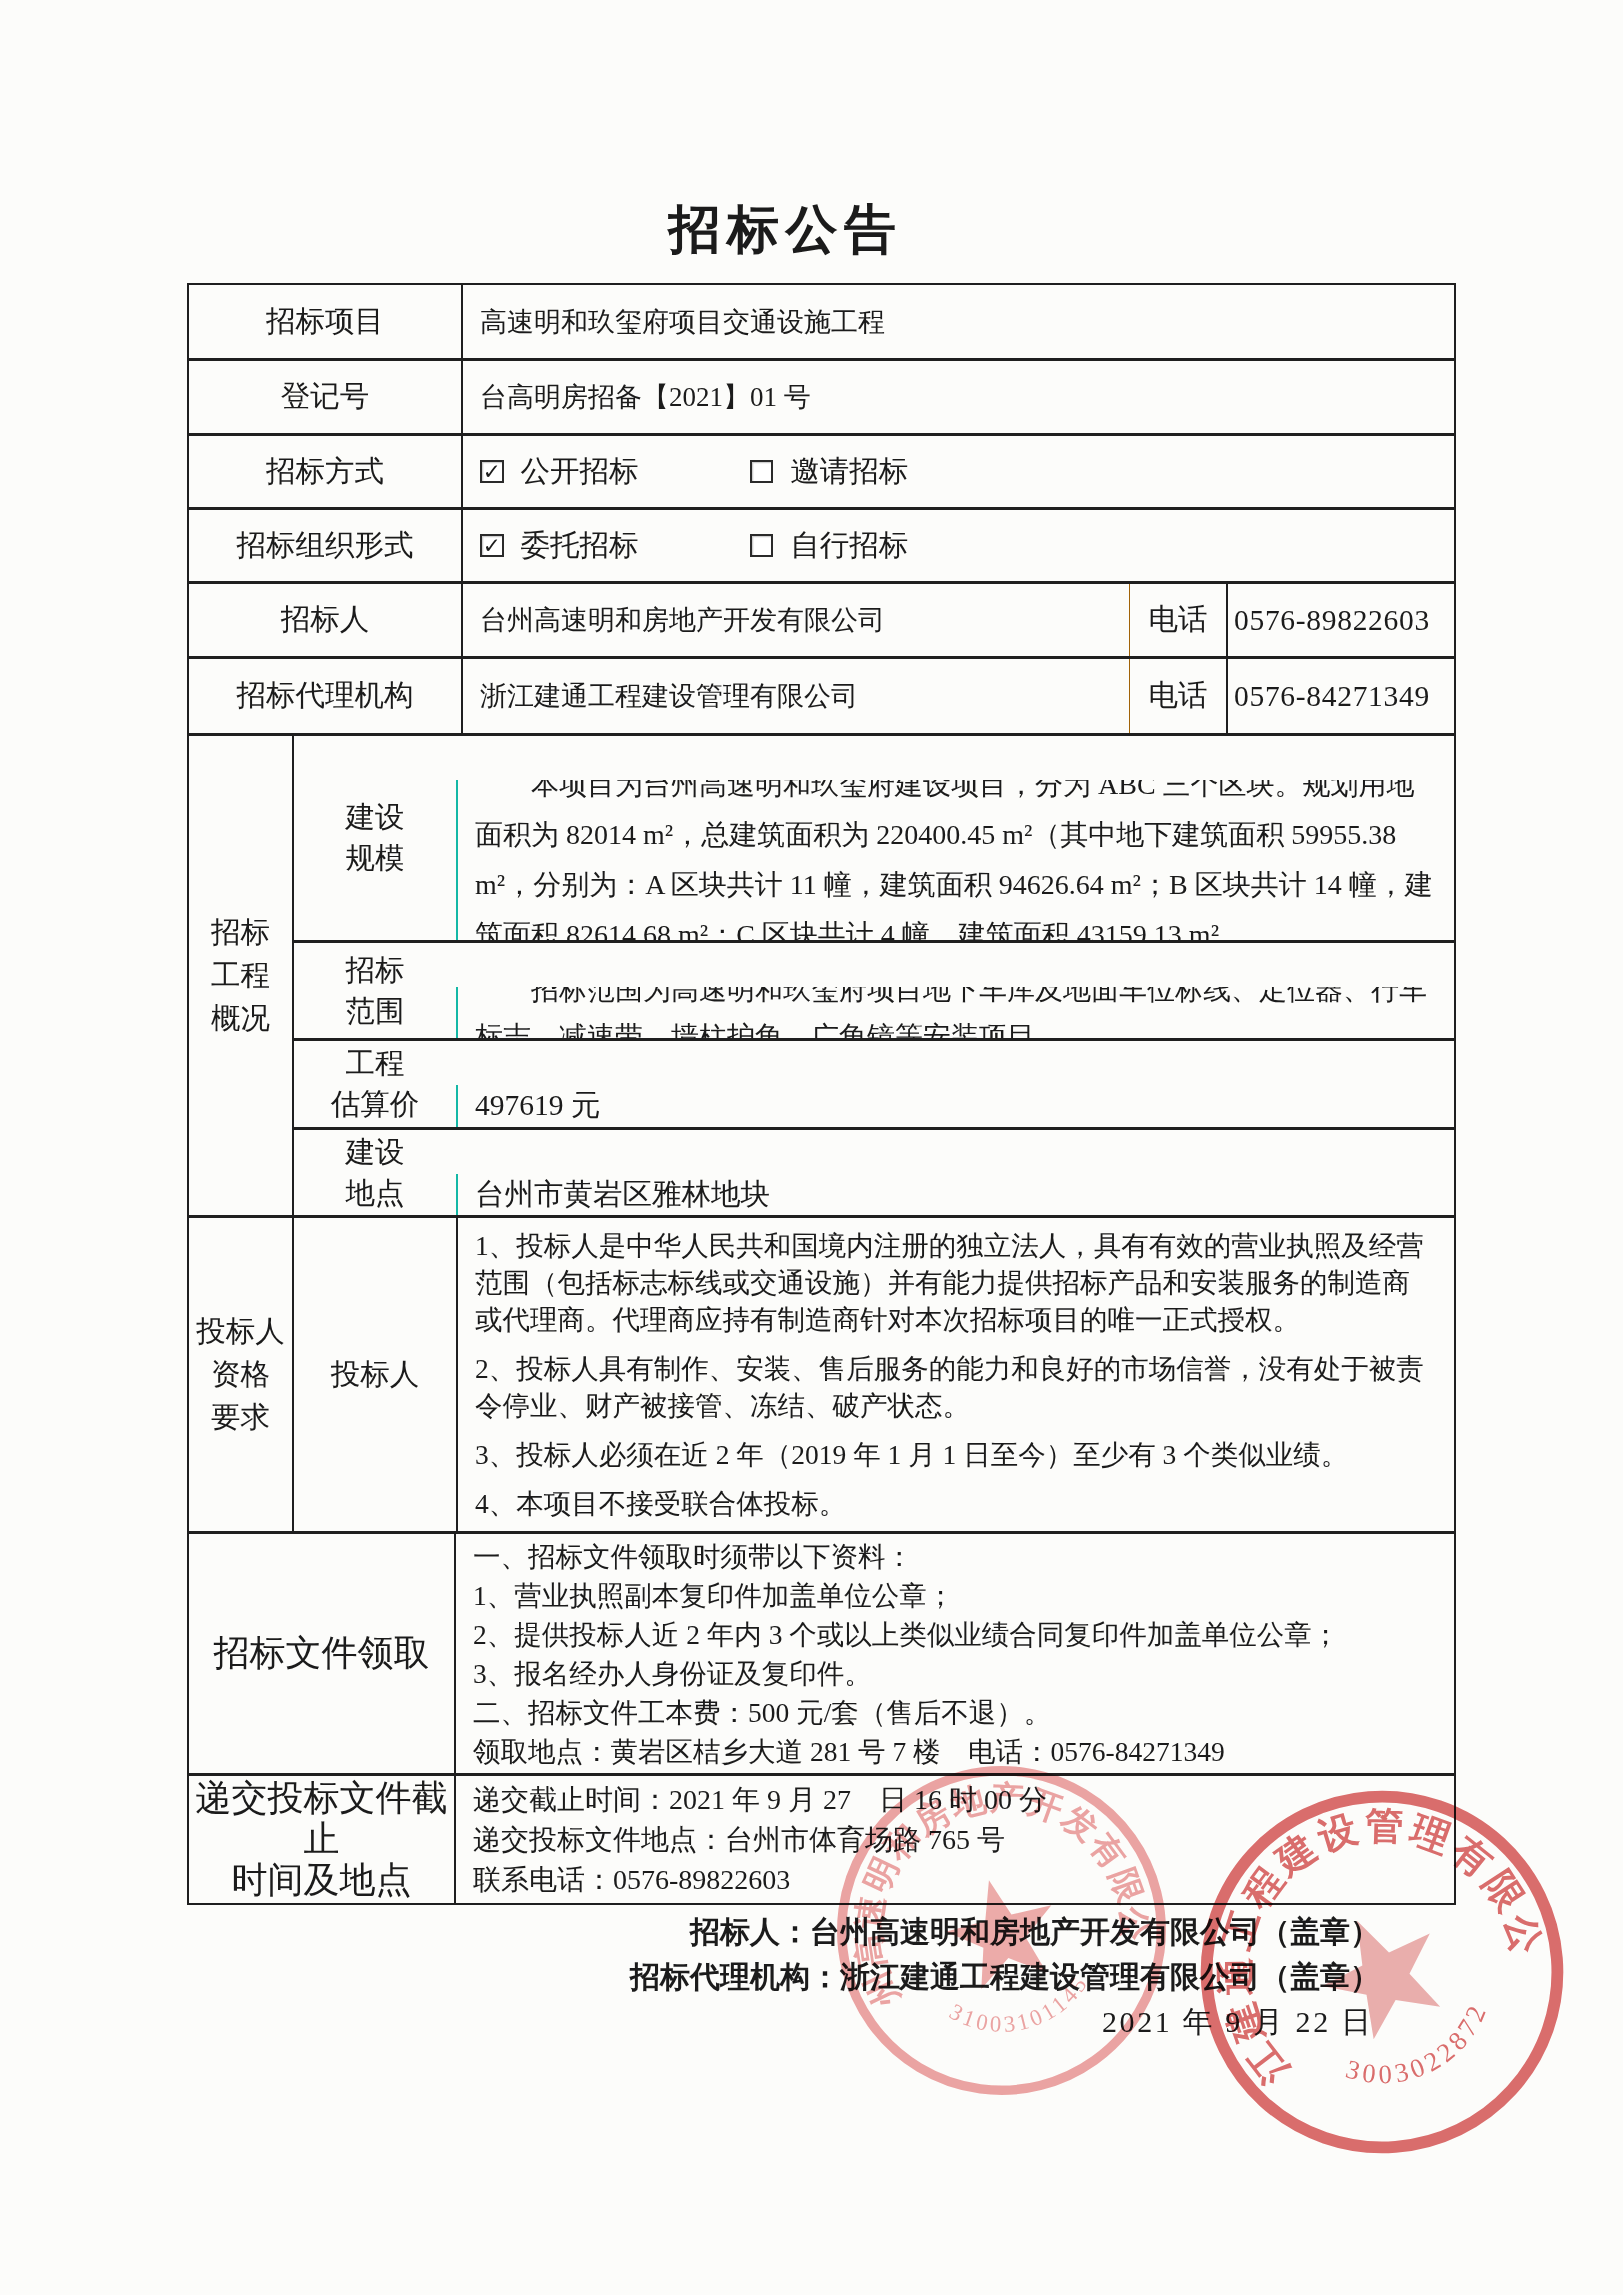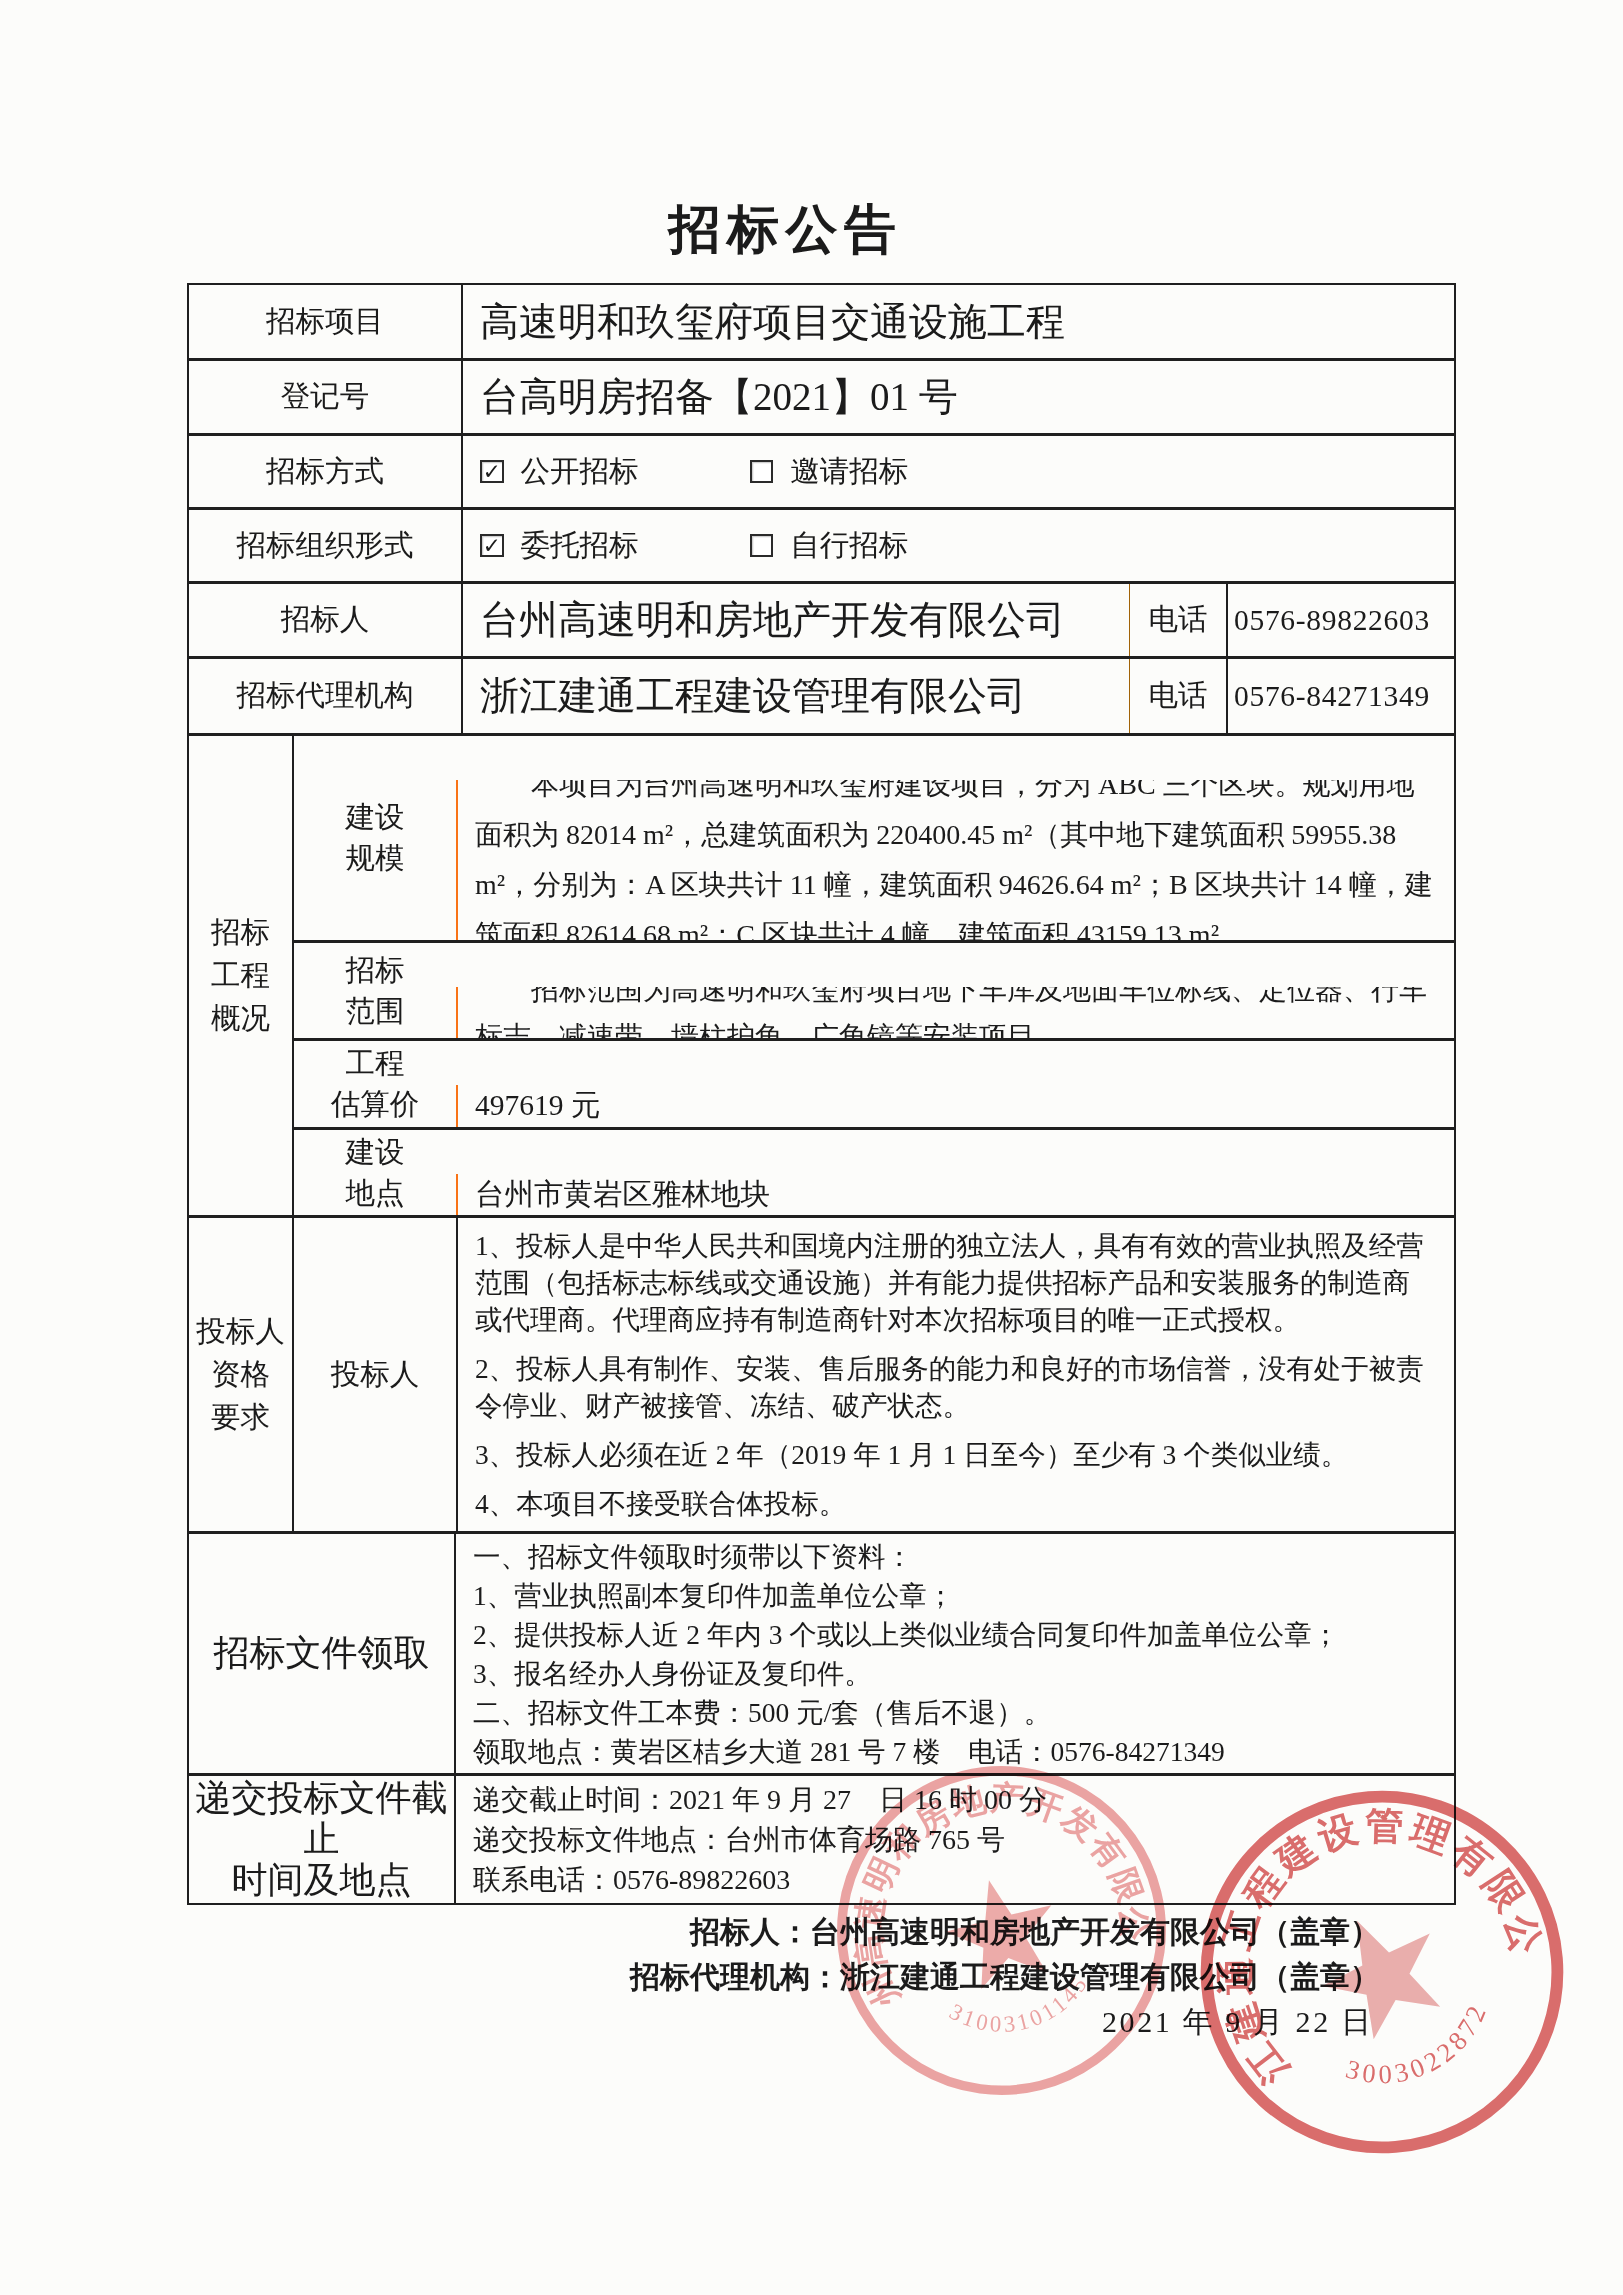--- a/index.html
+++ b/index.html
@@ -13,40 +13,40 @@
     font-size:52px; font-weight:bold; letter-spacing:6.5px; margin:0;
   }
   .btable{
     position:absolute; left:187px; top:283px; width:1269px; height:1622px;
     border:2.6px solid #1f1f1f; box-sizing:border-box;
   }
   .trow{position:absolute; left:0; width:100%; box-sizing:border-box; display:flex; border-top:3.3px solid #1f1f1f;}
   .trow.first{border-top:none;}
   .c{box-sizing:border-box; display:flex; align-items:center;}
   .lab{width:272px; justify-content:center; text-align:center; font-size:29.5px;}
-  .val{flex:1; border-left:2px solid #1f1f1f; padding:0 17px; font-size:39px;}
+  .val{flex:1; border-left:2px solid #1f1f1f; padding:0 17px; font-size:27px;}
   .val-fixed{width:668px; flex:none;}
   .tel-lab{width:97px; border-left:1px solid #a16207; justify-content:center; font-size:29.5px;}
   .tel-num{flex:1; border-left:2px solid #1f1f1f; padding-left:6px; font-size:29.5px; letter-spacing:0.7px;}
   
   .opts{display:flex; align-items:center; font-size:29.5px;}
   .cb{
     width:23.6px; height:23.6px; border:2px solid #2a2a2a; box-sizing:border-box;
     display:inline-flex; align-items:center; justify-content:center;
     font-family:"DejaVu Sans",sans-serif; font-size:21.6px; font-weight:bold; line-height:1;
     margin-right:17px; background:#fff; box-shadow:inset 1.3px 1.3px 0 #cfcfcf;
   }
   .cb.second{margin-left:111px;}
   
   .outer-lab{width:103px; justify-content:center; text-align:center; white-space:pre-line; font-size:29.5px; line-height:43px;}
   .sect-right{flex:1; border-left:2px solid #1f1f1f; display:flex; flex-direction:column;}
   .sub{display:flex; border-top:3.3px solid #1f1f1f; box-sizing:border-box;}
   .sub.first{border-top:none;}
   .slab{width:162px; justify-content:center; text-align:center; white-space:pre-line; font-size:29.5px; line-height:41px;}
-  .scontent{flex:1; border-left:2px solid #f97316; padding:0 17px; overflow:hidden;margin-top:44px;}
+  .scontent{flex:1; border-left:2px solid #14b8a6; padding:0 17px; overflow:hidden;margin-top:44px;}
   .para{font-size:28px; line-height:50px; text-indent:2em; margin:0;}
   .scope .para{line-height:47px;}
   .plain{font-size:29.5px;}
   
   .qcontent{flex:1; border-left:2px solid #1f1f1f; padding:3.9px 17px; display:flex; flex-direction:column; justify-content:center; overflow:hidden;}
   .qcontent p{margin:5.9px 0; font-size:27.5px; line-height:37px;}
   
   .wlab{width:265px; justify-content:center; text-align:center; font-size:36px; white-space:pre-line; line-height:41px;}
   .lines{flex:1; border-left:2px solid #1f1f1f; padding:5.2px 17px; display:flex; flex-direction:column; justify-content:center; overflow:hidden;}
   .lines div{font-size:27.5px; line-height:39px;}

